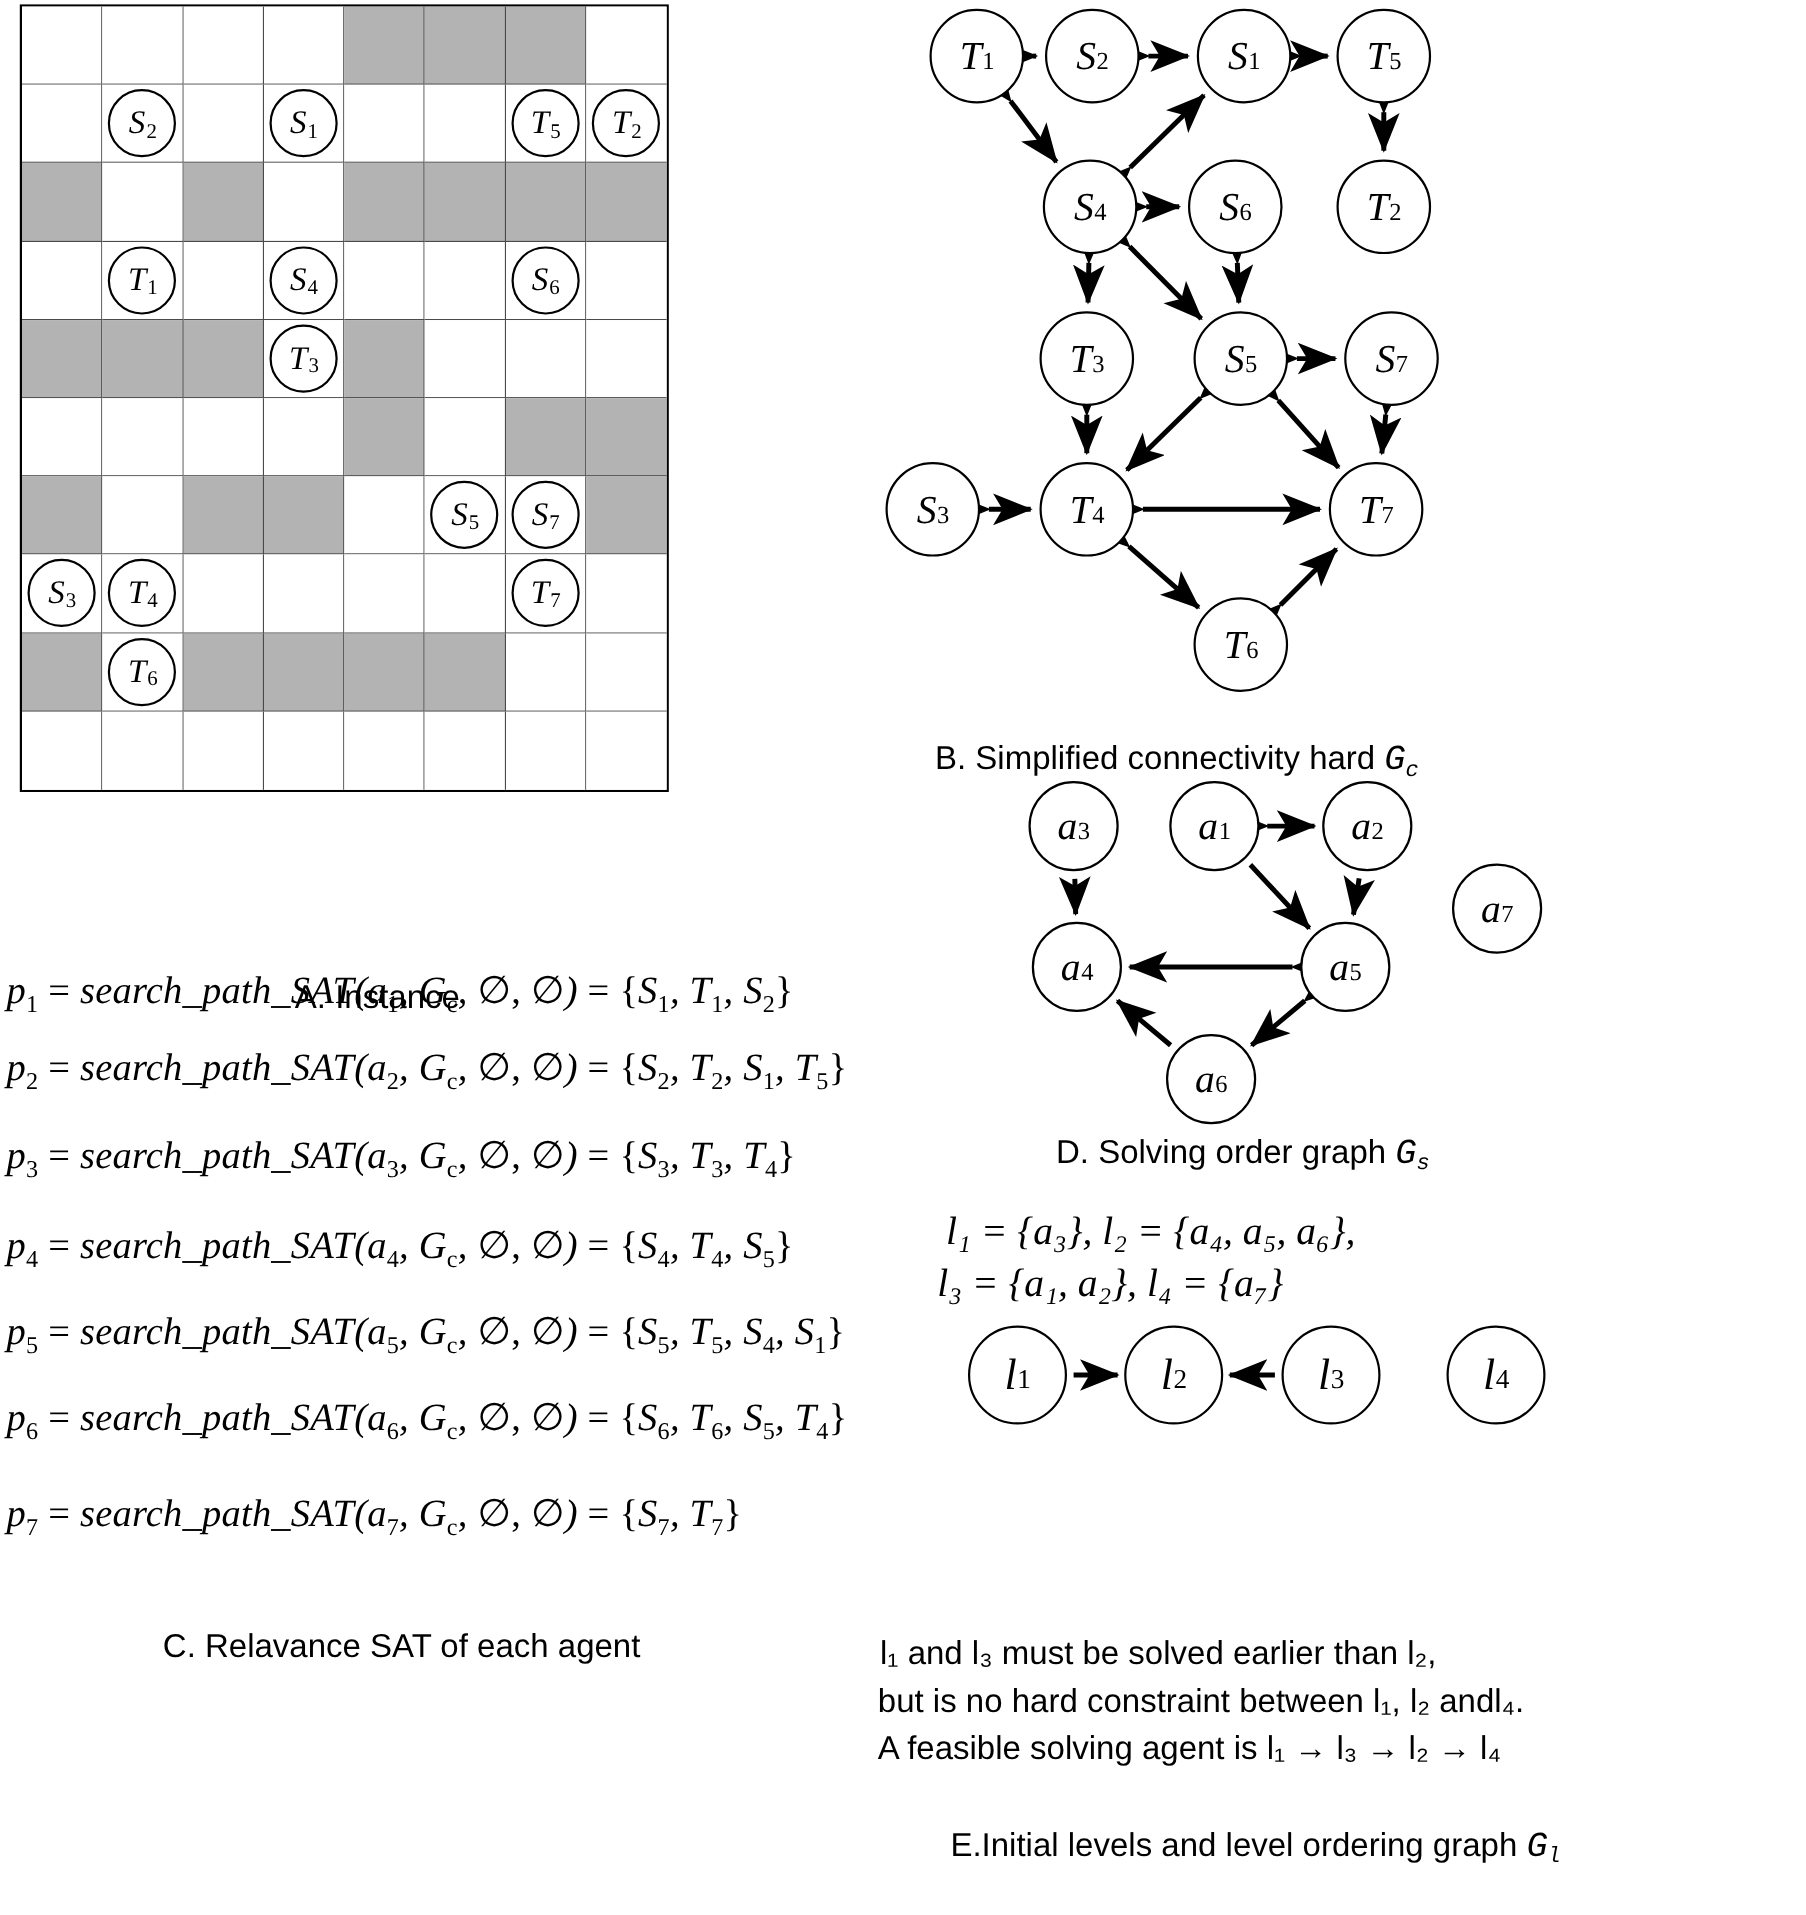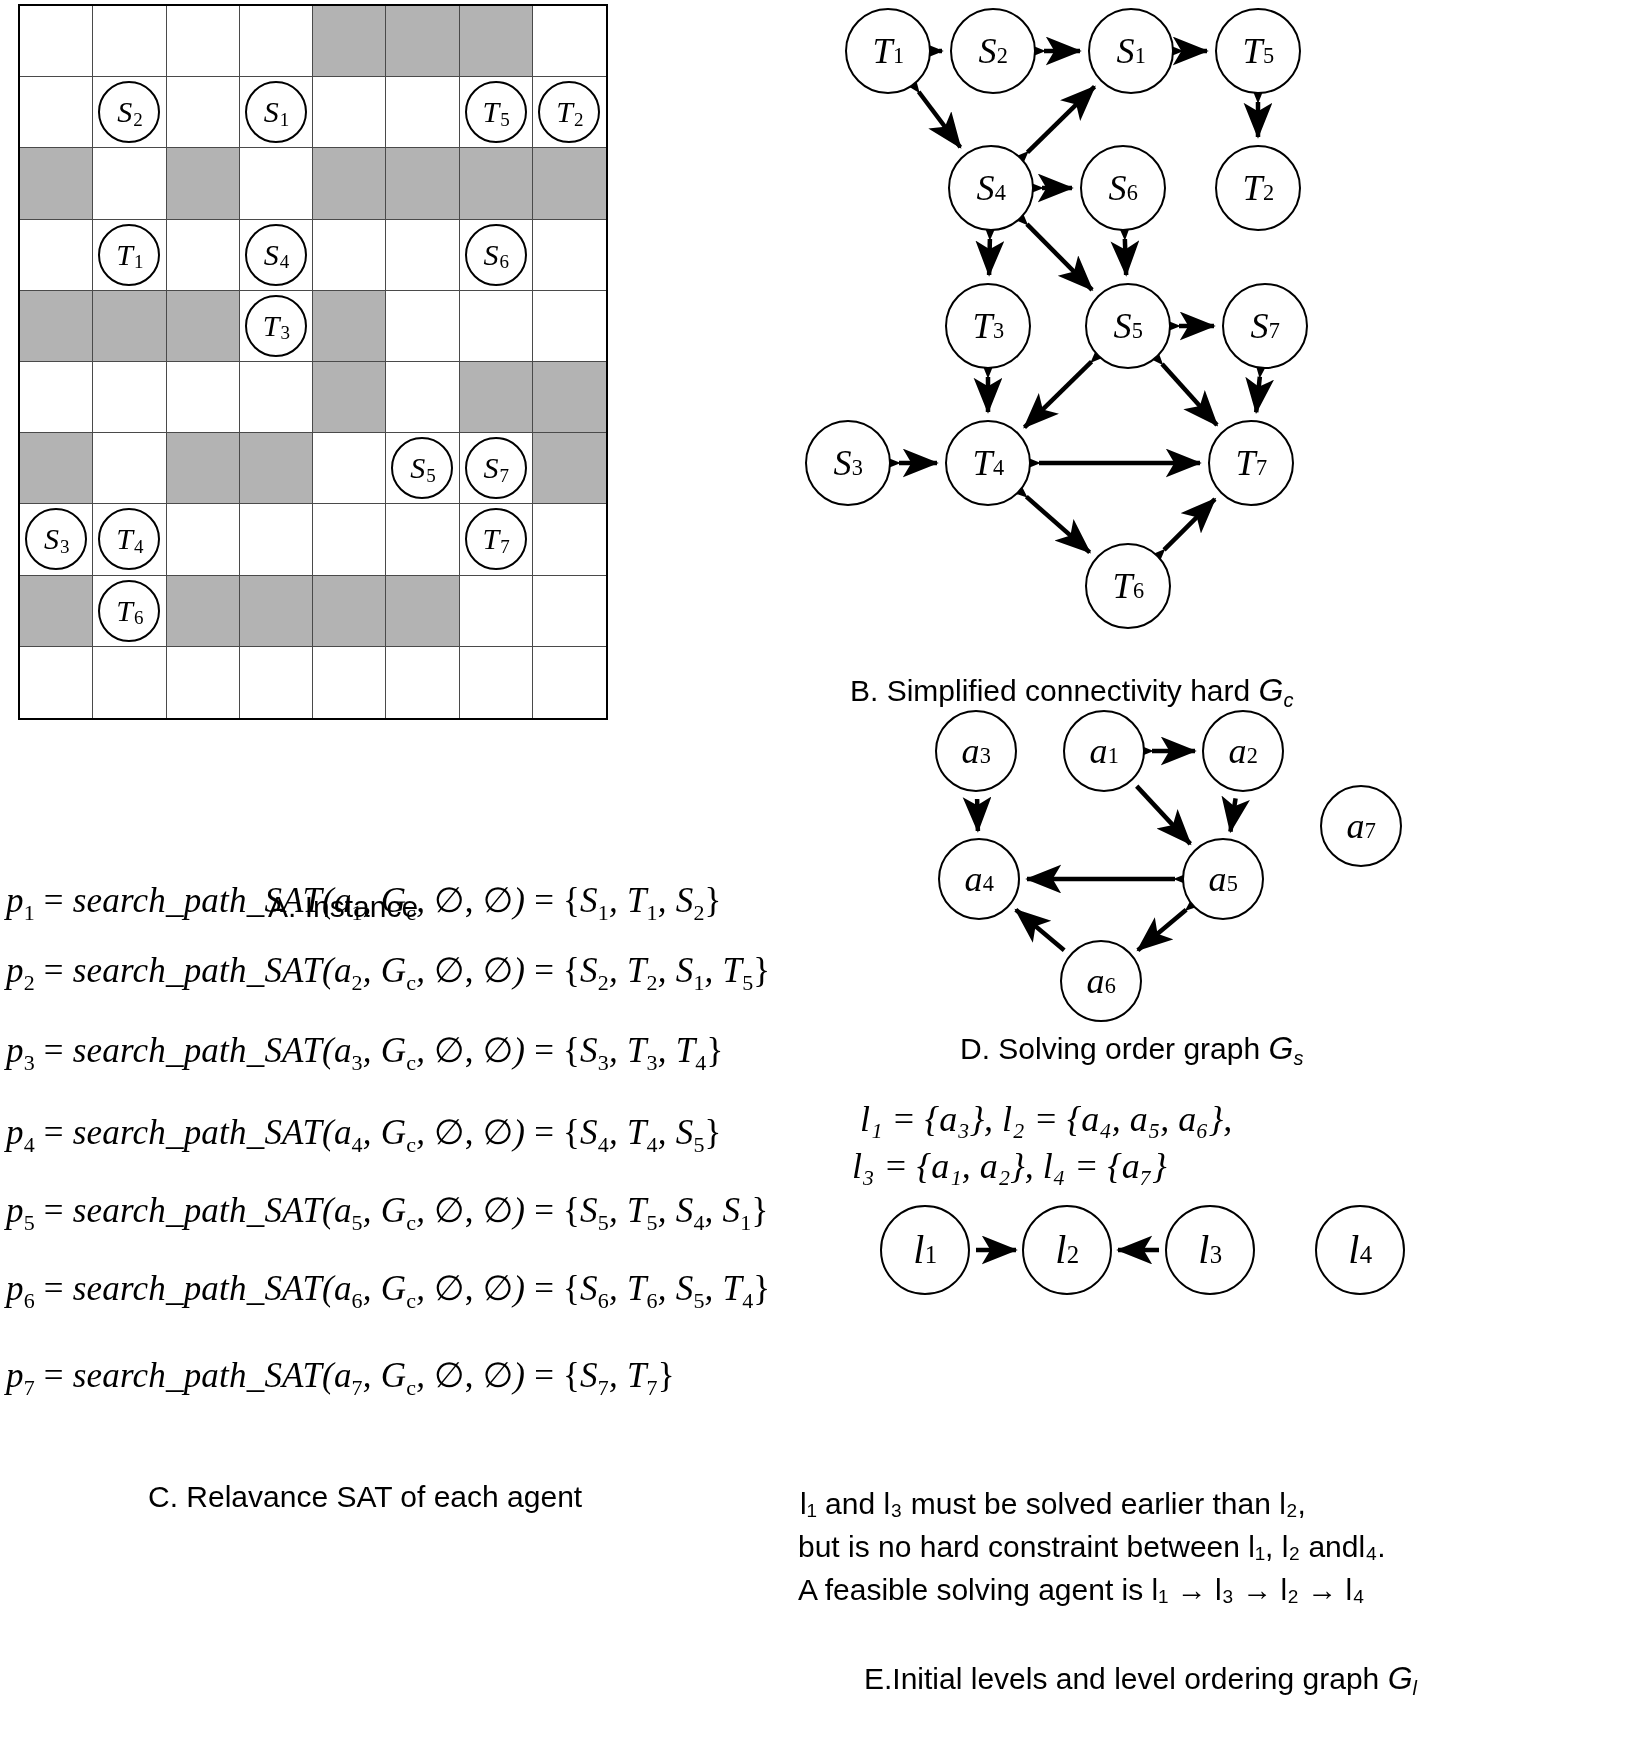--- a/index.html
+++ b/index.html
@@ -63,21 +63,21 @@
     left: 1px;
   }
 
   
   .caption {
     font-family: "Liberation Sans", sans-serif;
     font-size: 30px;
     white-space: nowrap;
   }
   .caption .mathcal {
-    font-family: Liberation Sans, sans-serif;
+    font-family: Liberation Mono, monospace;
     font-style: italic;
     font-size: 32px;
     margin-top: 16px;
   }
   .caption .mathcal .sub {
     font-size: 20px;
     position: relative;
     top: 6px;
   }
 

